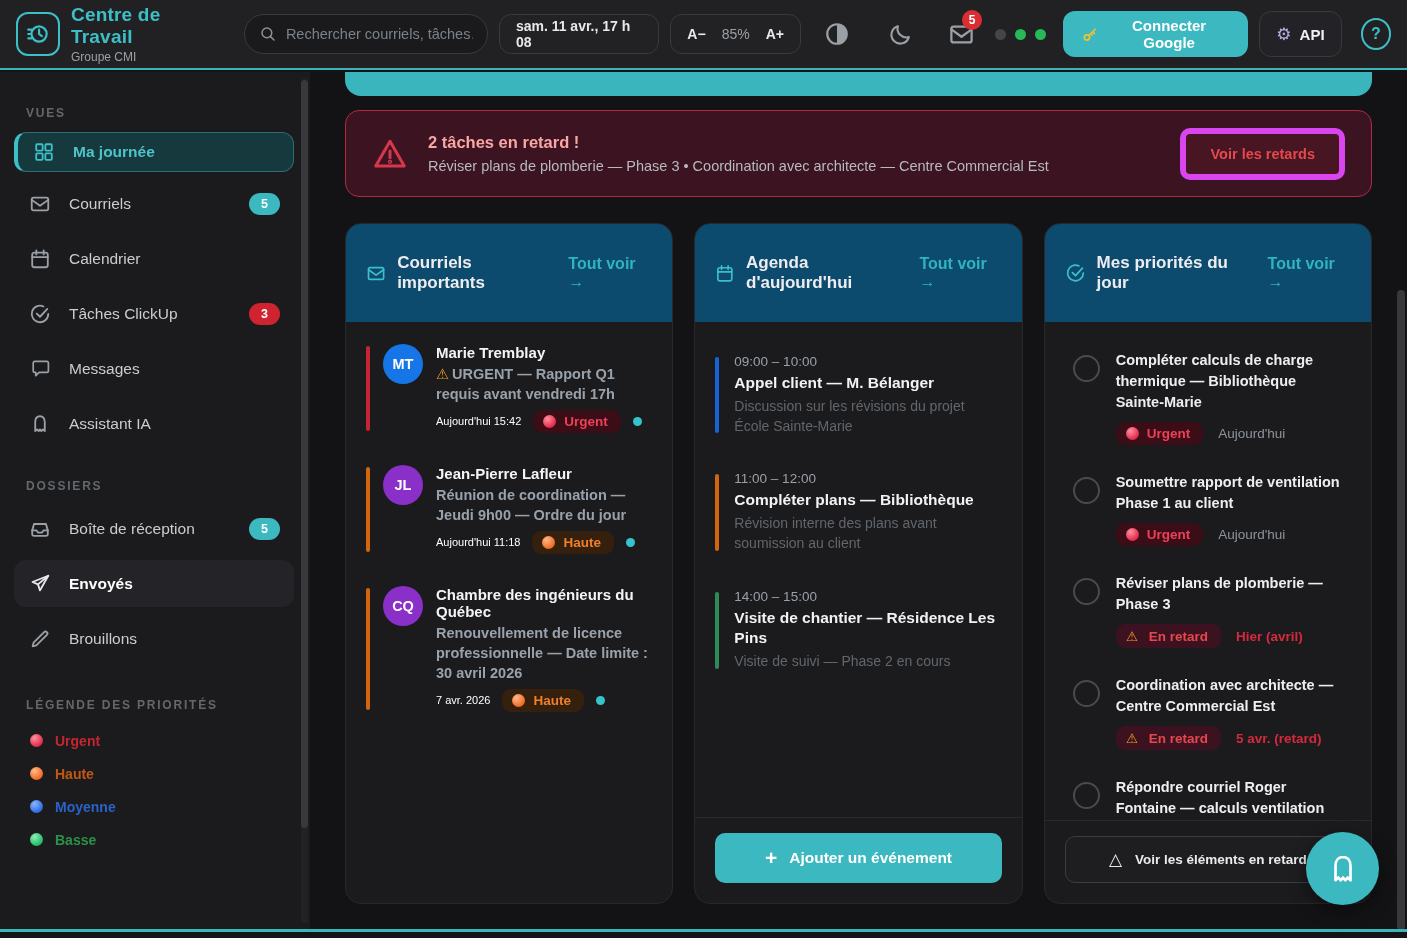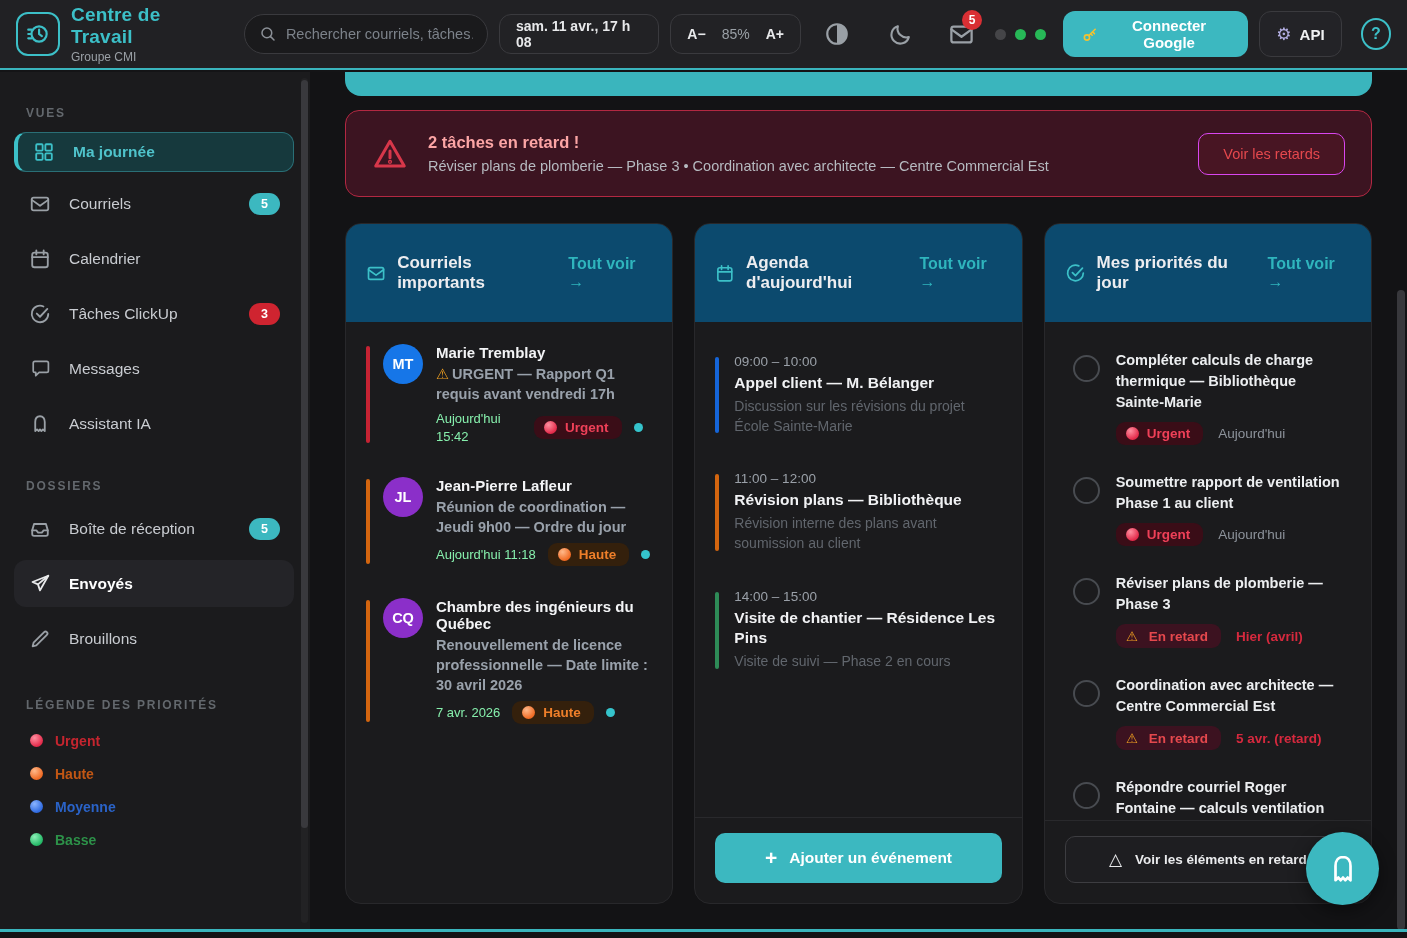--- a/index.html
+++ b/index.html
@@ -71,22 +71,22 @@
   
   .main { position:absolute; top:72px; left:310px; right:0; bottom:9px; background:#131315;
     padding:0 35px; overflow:hidden; }
   .main-sb-thumb { position:absolute; top:218px; right:2px; width:8px; height:640px; background:#38383c; border-radius:5px; }
   .hero-strip { height:24px; background:#3ab5bd; border-radius:0 0 16px 16px; }
 
   .alert { margin-top:14px; height:87px; background:#3c1421; border:1.5px solid #b32842; border-radius:14px;
     display:flex; align-items:center; padding:0 26px; gap:20px; }
   .alert-title { color:#fca5a5; font-size:16.5px; font-weight:bold; }
   .alert-sub { color:#b6bac0; font-size:14.5px; margin-top:6px; }
-  .alert-btn { margin-left:auto; padding:12px 24px; border:1px solid #d946ef; border-radius:10px;
-    background:rgba(190,35,60,.10); color:#e5484d; font-size:14.5px; font-weight:normal; cursor:pointer; font-family:inherit; }
+  .alert-btn { margin-left:auto; padding:12px 24px; border:6px solid #d946ef; border-radius:10px;
+    background:rgba(190,35,60,.10); color:#e5484d; font-size:14.5px; font-weight:bold; cursor:pointer; font-family:inherit; }
 
   .cols { margin-top:26px; display:flex; gap:21px; height:681px; }
   .card { flex:1; background:#1b1b1d; border:1px solid #28282b; border-radius:16px; display:flex;
     flex-direction:column; overflow:hidden; }
   .card-head { background:#0c4a6e; padding:29px 20px; display:flex; align-items:center; gap:11px; }
   .card-title { color:#ededf0; font-size:17px; font-weight:bold; }
   .see-all { margin-left:auto; color:#2fb5bd; font-size:16px; font-weight:bold; text-decoration:none; cursor:pointer; }
   .card-body { padding:22px 20px 10px 20px; flex:1; overflow:hidden; }
   .card-foot { border-top:1px solid #29292c; padding:15px 20px 20px 20px; }
 
@@ -94,21 +94,21 @@
   .email { position:relative; display:flex; gap:13px; padding-left:17px; margin-bottom:23px; cursor:pointer; }
   .ebar { position:absolute; left:0; top:2px; bottom:2px; width:4px; border-radius:4px; }
   .ebar.red{ background:#c62333; } .ebar.orange{ background:#d3650f; }
   .avatar { width:40px; height:40px; border-radius:50%; color:#fff; font-weight:bold; font-size:14.5px;
     display:flex; align-items:center; justify-content:center; flex-shrink:0; }
   .avatar.blue{ background:#1676e8; } .avatar.purple{ background:#8b2fc9; }
   .e-name { color:#f3f4f6; font-size:15px; font-weight:bold; }
   .e-subject { color:#99a1ab; font-size:14.5px; font-weight:bold; line-height:1.38; margin-top:3px; max-width:232px; }
   .warn { color:#f0a020; margin-right:3px; }
   .e-meta { display:flex; align-items:center; gap:12px; margin-top:6px; flex-wrap:wrap; max-width:238px; }
-  .e-date { color:#86efac; font-size:13px; line-height:1.35; }
+  .e-date { color:#ffffff; font-size:11px; line-height:1.35; }
   .badge { display:inline-flex; align-items:center; gap:8px; padding:4px 13px 4px 10px; border-radius:9px;
     font-size:13.5px; font-weight:bold; white-space:nowrap; }
   .bdot { width:13px; height:13px; border-radius:50%; flex-shrink:0; }
   .badge.urgent { background:#3a0d17; color:#ef4058; }
   .badge.urgent .bdot { background:radial-gradient(circle at 35% 30%,#ff8fa0,#e32a4a 70%); }
   .badge.haute { background:#34200c; color:#ef7f2a; }
   .badge.haute .bdot { background:radial-gradient(circle at 35% 30%,#ffb98a,#f06a23 70%); }
   .badge.moyenne { background:#13233f; color:#4f8ef7; }
   .badge.moyenne .bdot { background:radial-gradient(circle at 35% 30%,#8ab4ff,#2f6ae0 70%); }
   .badge.retard { background:#3c1220; color:#e5484d; }
@@ -430,21 +430,21 @@
           <div class="event">
             <span class="vbar blue"></span>
             <div class="ev-time">09:00 – 10:00</div>
             <div class="ev-title">Appel client — M. Bélanger</div>
             <div class="ev-desc">Discussion sur les révisions du projet École Sainte-Marie</div>
           </div>
 
           <div class="event">
             <span class="vbar orange"></span>
             <div class="ev-time">11:00 – 12:00</div>
-            <div class="ev-title">Révision plans — Bibliothèque</div>
+            <div class="ev-title">Compléter plans — Bibliothèque</div>
             <div class="ev-desc">Révision interne des plans avant soumission au client</div>
           </div>
 
           <div class="event">
             <span class="vbar green"></span>
             <div class="ev-time">14:00 – 15:00</div>
             <div class="ev-title">Visite de chantier — Résidence Les Pins</div>
             <div class="ev-desc">Visite de suivi — Phase 2 en cours</div>
           </div>
 

